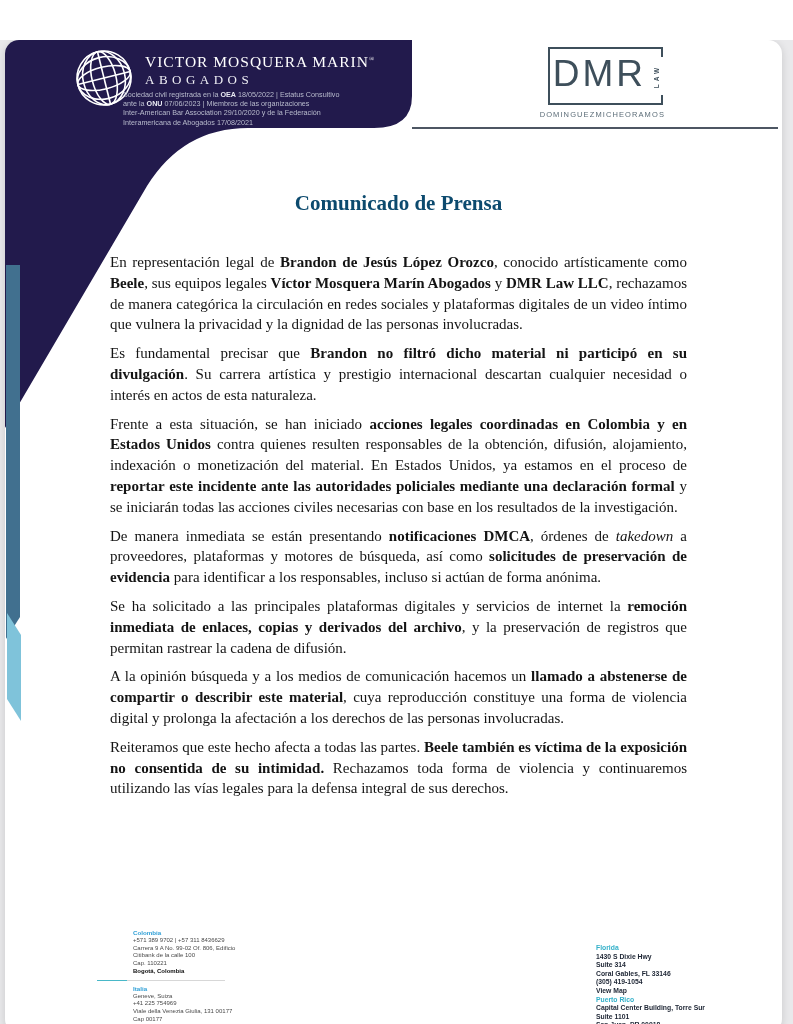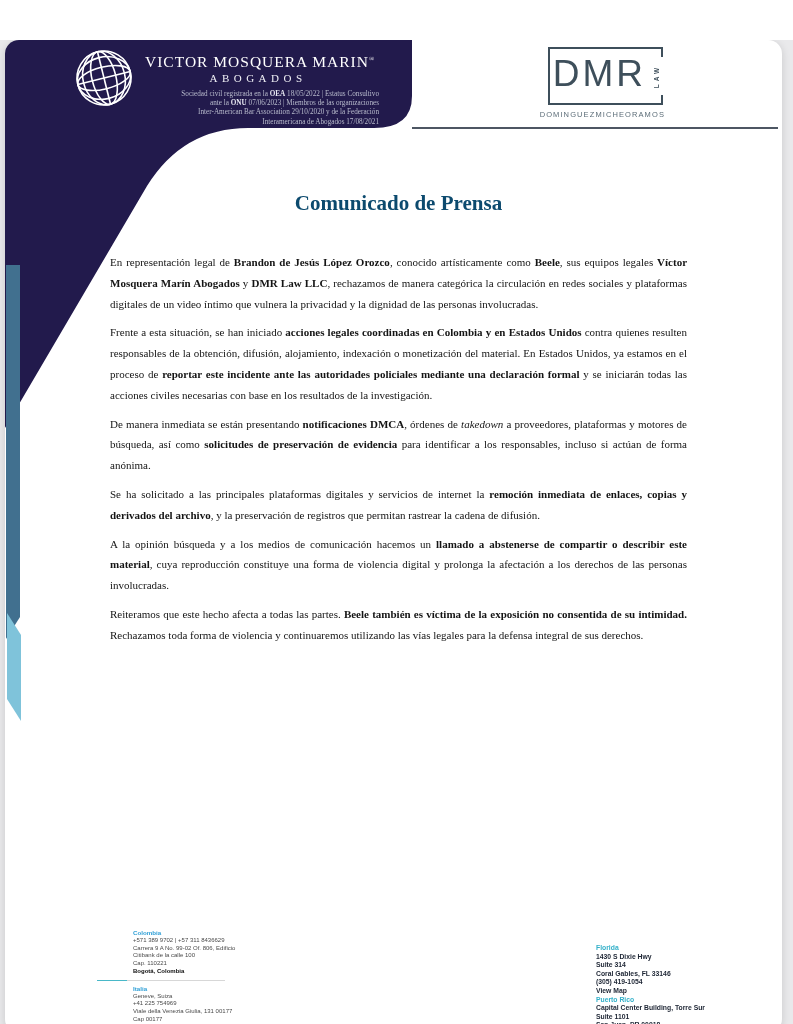--- a/index.html
+++ b/index.html
@@ -8,24 +8,24 @@
   .card{position:absolute;left:5px;top:0;width:777px;height:993px;background:#ffffff;
         border-radius:14px;box-shadow:0 2px 8px rgba(0,0,0,.14);overflow:hidden;}
 
   
   .navy-shape{position:absolute;left:0;top:0;}
   .globe{position:absolute;left:66px;top:5px;}
   .firm-text{position:absolute;left:140px;top:13px;width:230px;color:#ffffff;}
   .firm-name{font-family:"Liberation Serif",serif;font-size:15.5px;letter-spacing:1px;
              white-space:nowrap;color:#ffffff;}
   .firm-name sup{font-size:7px;}
-  .firm-tagline{font-family:"Liberation Serif",serif;font-size:11px;letter-spacing:4.5px;
-                text-align:center;margin-top:1px;padding-right:4px;color:#f0f0f6;}
-  .firm-credentials{position:absolute;left:118px;top:50px;width:256px;text-align:right;
-                    font-size:7.2px;line-height:9.2px;color:#b9bccd;font-family:Liberation Serif, serif;}
+  .firm-tagline{font-family:"Liberation Serif",serif;font-size:13px;letter-spacing:4.5px;
+                text-align:left;margin-top:1px;padding-right:4px;color:#f0f0f6;}
+  .firm-credentials{position:absolute;left:118px;top:50px;width:256px;text-align:left;
+                    font-size:7.2px;line-height:9.2px;color:#b9bccd;}
   .firm-credentials .b{font-weight:bold;color:#e8e9f2;}
 
   .dmr{position:absolute;left:543px;top:7px;width:115px;height:58px;
        border:2px solid #3e4f5b;box-sizing:border-box;}
   .dmr-word{position:absolute;left:0;top:50%;transform:translateY(-54%);width:96px;
             text-align:right;font-size:37px;font-weight:100;letter-spacing:3px;color:#3e4f5b;}
   .dmr-law-wrap{position:absolute;right:-2px;top:8px;width:13px;height:38px;background:#ffffff;
                 display:flex;align-items:center;justify-content:center;}
   .dmr-law{transform:rotate(-90deg);font-size:6.5px;letter-spacing:3px;font-weight:bold;
            color:#3e4f5b;white-space:nowrap;}
@@ -33,21 +33,21 @@
                 justify-content:flex-end;font-size:7.5px;letter-spacing:1.1px;color:#5b6c77;}
   .head-rule{position:absolute;left:407px;top:87px;width:366px;height:2px;background:#4d5663;}
 
   
   .ribbon{position:absolute;left:0;top:225px;}
 
   
   .doc{position:absolute;left:105px;top:150px;width:577px;color:#141414;}
   .doc-title{font-family:"Liberation Serif",serif;font-size:21px;line-height:26px;font-weight:bold;
              text-align:center;color:#0c4a6e;margin:0 0 36px 0;}
-  .para{font-family:"Liberation Serif",serif;font-size:11px;line-height:20.8px;
+  .para{font-family:"Liberation Serif",serif;font-size:15px;line-height:20.8px;
         text-align:justify;margin:0 0 8px 0;}
   .para .b{font-weight:bold;}
   .para .i{font-style:italic;}
 
   
   .footer-left{position:absolute;left:128px;top:889px;width:150px;}
   .f-region{font-size:6.2px;font-weight:bold;color:#2f9fd6;margin-bottom:1px;}
   .f-line{font-size:6px;line-height:7.7px;color:#4a4a4a;}
   .f-city{font-size:6px;line-height:7.7px;font-weight:bold;color:#0c0c0c;}
   .f-divider{margin:4px 0 4px -36px;width:128px;height:1px;display:flex;}
@@ -107,20 +107,21 @@
 
     <svg class="ribbon" width="24" height="470" viewBox="0 0 24 470">
       <polygon points="1,0 15,0 15,352 1,374" fill="#41708f"></polygon>
       <polygon points="2,348 16,370 16,456 2,434" fill="#7fc3da"></polygon>
     </svg>
 
     <div class="doc">
       <h1 class="doc-title">Comunicado de Prensa</h1>
       <div>
           <p class="para"><span>En representación legal de </span><span class="b">Brandon de Jesús López Orozco</span><span>, conocido artísticamente como </span><span class="b">Beele</span><span>, sus equipos legales </span><span class="b">Víctor Mosquera Marín Abogados</span><span> y </span><span class="b">DMR Law LLC</span><span>, rechazamos de manera categórica la circulación en redes sociales y plataformas digitales de un video íntimo que vulnera la privacidad y la dignidad de las personas involucradas.</span></p>
+          <p class="para"><span>Es fundamental precisar que </span><span class="b">Brandon no filtró dicho material ni participó en su divulgación</span><span>. Su carrera artística y prestigio internacional descartan cualquier necesidad o interés en actos de esta naturaleza.</span></p>
           <p class="para"><span>Frente a esta situación, se han iniciado </span><span class="b">acciones legales coordinadas en Colombia y en Estados Unidos</span><span> contra quienes resulten responsables de la obtención, difusión, alojamiento, indexación o monetización del material. En Estados Unidos, ya estamos en el proceso de </span><span class="b">reportar este incidente ante las autoridades policiales mediante una declaración formal</span><span> y se iniciarán todas las acciones civiles necesarias con base en los resultados de la investigación.</span></p>
           <p class="para"><span>De manera inmediata se están presentando </span><span class="b">notificaciones DMCA</span><span>, órdenes de </span><span class="i">takedown</span><span> a proveedores, plataformas y motores de búsqueda, así como </span><span class="b">solicitudes de preservación de evidencia</span><span> para identificar a los responsables, incluso si actúan de forma anónima.</span></p>
           <p class="para"><span>Se ha solicitado a las principales plataformas digitales y servicios de internet la </span><span class="b">remoción inmediata de enlaces, copias y derivados del archivo</span><span>, y la preservación de registros que permitan rastrear la cadena de difusión.</span></p>
           <p class="para"><span>A la opinión búsqueda y a los medios de comunicación hacemos un </span><span class="b">llamado a abstenerse de compartir o describir este material</span><span>, cuya reproducción constituye una forma de violencia digital y prolonga la afectación a los derechos de las personas involucradas.</span></p>
           <p class="para"><span>Reiteramos que este hecho afecta a todas las partes. </span><span class="b">Beele también es víctima de la exposición no consentida de su intimidad.</span><span> Rechazamos toda forma de violencia y continuaremos utilizando las vías legales para la defensa integral de sus derechos.</span></p>
         </div>
     </div>
 
     <div class="footer-left">
         <div class="f-block">

